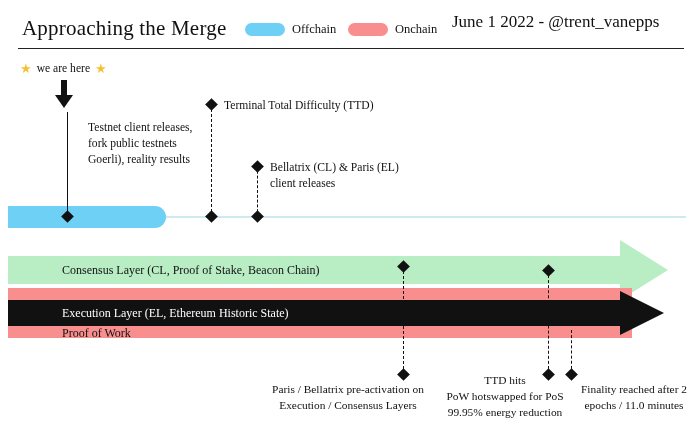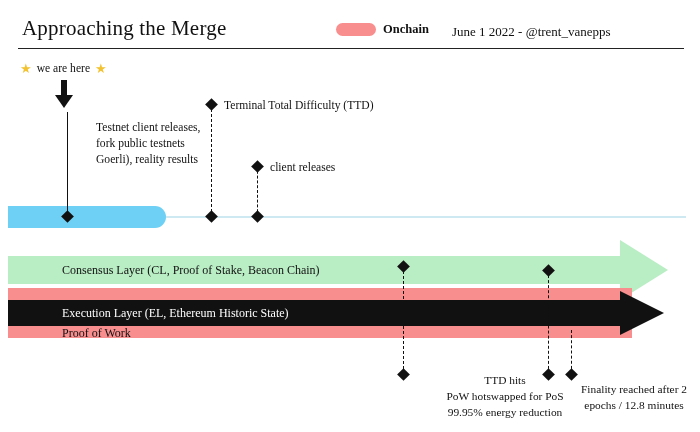--- a/index.html
+++ b/index.html
@@ -38,35 +38,35 @@
     background: #222;
   }
   .legend {
     position: absolute;
     top: 22px;
     display: flex;
     align-items: center;
     gap: 7px;
   }
   .legend.offchain { left: 245px; }
-  .legend.onchain  { left: 336px; font-weight: bold; }
+  .legend.onchain  { left: 348px; }
   .legend-swatch {
     width: 40px;
     height: 13px;
     border-radius: 7px;
   }
   .legend-label {
     font-size: 12.5px;
     color: #111;
   }
   .byline {
     position: absolute;
     left: 452px;
-    top: 24px;
-    font-size: 13px;
+    top: 14px;
+    font-size: 17px;
     line-height: 15px;
     color: #111;
   }
   
   .vline {
     position: absolute;
     width: 0;
     border-left: 1.4px dashed #111;
   }
   .vline.solid {
@@ -189,20 +189,24 @@
   }
 </style>
 </head>
 <body>
 
 <div id="root">
 
   <div class="title">Approaching the Merge</div>
   <div class="title-underline"></div>
 
+  <div class="legend offchain">
+    <span class="legend-swatch" style="background:#6fd0f5"></span>
+    <span class="legend-label">Offchain</span>
+  </div>
   <div class="legend onchain">
     <span class="legend-swatch" style="background:#f98e8e"></span>
     <span class="legend-label">Onchain</span>
   </div>
 
   <div class="byline">
     <div>June 1 2022 - @trent_vanepps</div>
   </div>
 
   <div class="wah">
@@ -213,63 +217,68 @@
   <svg class="down-arrow" viewBox="0 0 18 28">
     <rect x="6" y="0" width="6" height="17" fill="#111"></rect>
     <polygon points="0,15 18,15 9,28" fill="#111"></polygon>
   </svg>
 
   <div class="offchain-bar"></div>
   <div class="offchain-line"></div>
 
   <div class="vline solid" style="left:67px; top:112px; height:105px;"></div>
   <div class="diamond" style="left:63px; top:212px;"></div>
-  <div class="note" style="left:96px; top:120px;">
+  <div class="note" style="left:88px; top:120px;">
     <div>Testnet client releases,</div>
     <div>fork public testnets</div>
     <div>Goerli), reality results</div>
   </div>
 
   <div class="vline" style="left:211px; top:104px; height:113px;"></div>
   <div class="diamond" style="left:207px; top:100px;"></div>
   <div class="diamond" style="left:207px; top:212px;"></div>
   <div class="note" style="left:224px; top:98px;">
     <div>Terminal Total Difficulty (TTD)</div>
   </div>
 
   <div class="vline" style="left:257px; top:166px; height:51px;"></div>
   <div class="diamond" style="left:253px; top:162px;"></div>
   <div class="diamond" style="left:253px; top:212px;"></div>
   <div class="note" style="left:270px; top:160px;">
+    <div>Bellatrix (CL) &amp; Paris (EL)</div>
     <div>client releases</div>
   </div>
 
   <div class="green-bar"></div>
   <div class="green-head"></div>
   <div class="bar-label" style="left:62px; top:263px;">Consensus Layer (CL, Proof of Stake, Beacon Chain)</div>
 
   <div class="red-bar"></div>
   <div class="black-bar"></div>
   <div class="black-head"></div>
   <div class="bar-label on-black" style="left:62px; top:306px;text-align:right;">Execution Layer (EL, Ethereum Historic State)</div>
   <div class="bar-label" style="left:62px; top:326px;">Proof of Work</div>
 
   <div class="diamond" style="left:399px; top:262px;"></div>
   <div class="vline" style="left:403px; top:266px; height:108px;"></div>
   <div class="diamond" style="left:399px; top:370px;"></div>
+  <div class="bottom-note" style="left:233px; top:381px; width:230px;">
+    <div>Paris / Bellatrix pre-activation on</div>
+    <div>Execution / Consensus Layers</div>
+  </div>
 
   <div class="diamond" style="left:544px; top:266px;"></div>
   <div class="vline" style="left:548px; top:270px; height:104px;"></div>
   <div class="diamond" style="left:544px; top:370px;"></div>
   <div class="bottom-note" style="left:415px; top:372px; width:180px;">
     <div>TTD hits</div>
     <div>PoW hotswapped for PoS</div>
     <div>99.95% energy reduction</div>
   </div>
 
   <div class="vline" style="left:571px; top:330px; height:44px;"></div>
   <div class="diamond" style="left:567px; top:370px;"></div>
   <div class="bottom-note" style="left:570px; top:381px; width:128px;">
     <div>Finality reached after 2</div>
-    <div>epochs / 12.8 minutes</div>
+    <div>epochs / 11.0 minutes</div>
   </div>
 
 </div>
 
 </body></html>

